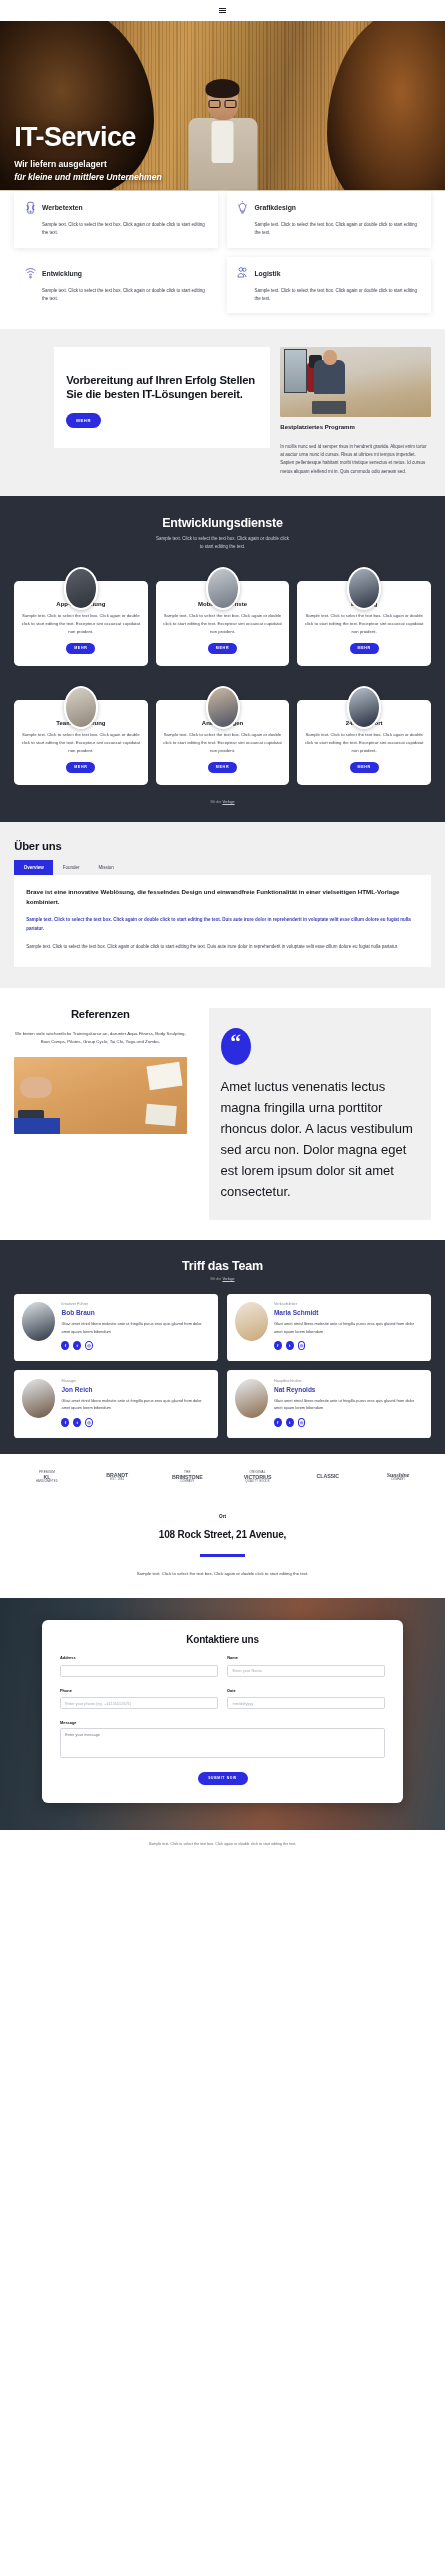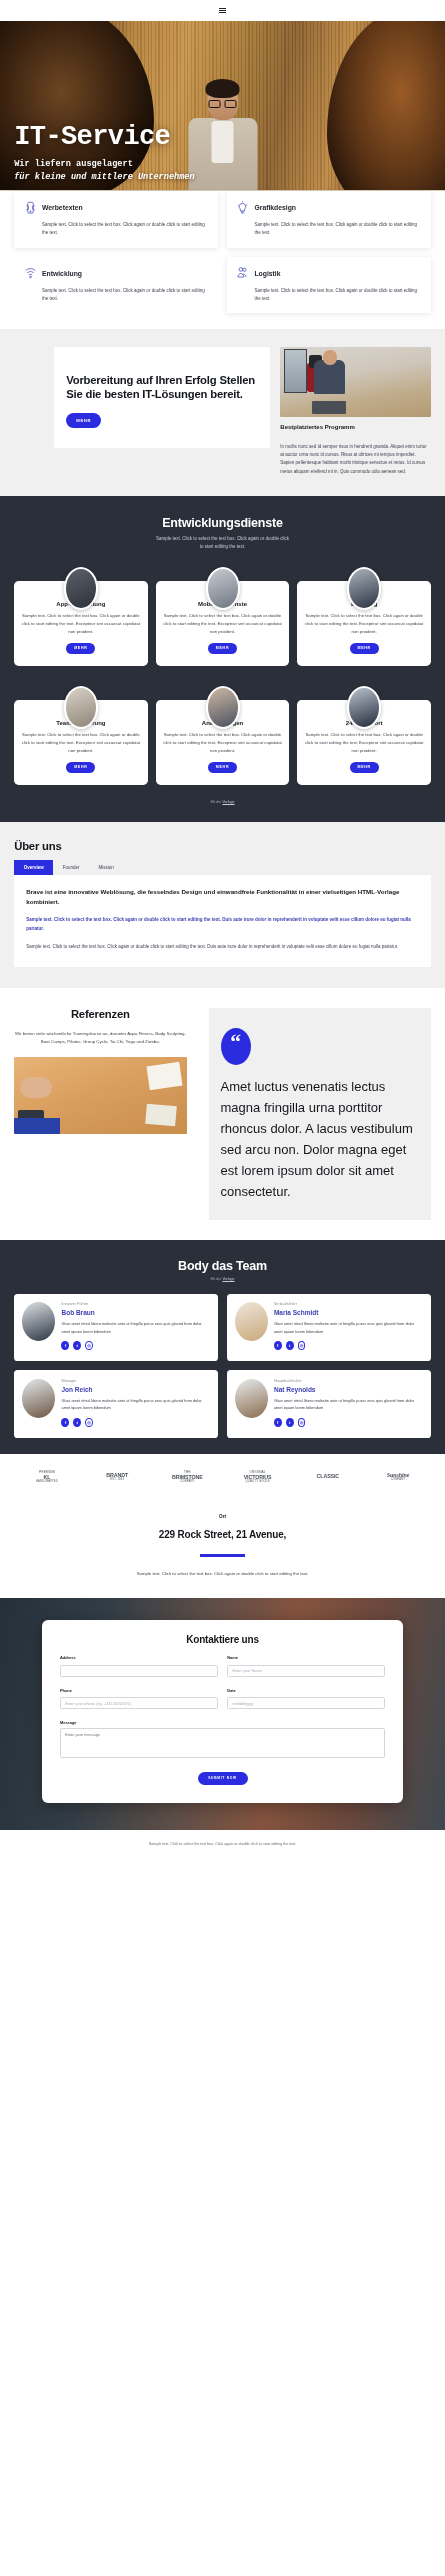--- a/index.html
+++ b/index.html
@@ -17,21 +17,20 @@
     height: 21.4px; background: #fff;
     display: flex; align-items: center; justify-content: center;
   }
   .burger { display: flex; flex-direction: column; gap: 1.2px; cursor: pointer; }
   .burger span { display: block; width: 7.7px; height: 0.9px; background: #1d2129; }
 
   
   .hero {
     position: relative; height: 196px; overflow: hidden;
     background: linear-gradient(100deg,#2a1a0e 0%,#5a3518 14%,#b8843f 28%,#c9954b 40%,#a97b38 52%,#8d6330 62%,#c08a45 74%,#6e4420 86%,#2a1708 100%);
-    font-family: Liberation Mono, monospace;
   }
   .hero .stripes {
     position:absolute; inset:0;
     background: repeating-linear-gradient(90deg, rgba(0,0,0,.20) 0 1.2px, rgba(255,255,255,.08) 1.2px 3.6px);
     opacity:.55;
   }
   .hero .blobL {
     position:absolute; left:-24px; top:-18px; width:178px; height:196px;
     background: radial-gradient(ellipse at 48% 45%, #6d4622 0%, #3a2210 45%, #170d05 75%);
     border-radius: 0 55% 45% 0/0 60% 40% 0;
@@ -389,21 +388,21 @@
         </div>
       </div>
       <div class="t-right">
         <div class="qmark">“</div>
         <div class="quote">Amet luctus venenatis lectus magna fringilla urna porttitor rhoncus dolor. A lacus vestibulum sed arcu non. Dolor magna eget est lorem ipsum dolor sit amet consectetur.</div>
       </div>
     </div>
   </div>
 
   <div class="team">
-    <div class="sec-title">Body das Team</div>
+    <div class="sec-title">Triff das Team</div>
     <div class="madeby" style="margin-top:3.6px">
       <span>Mit der </span><u>Vorlage</u>
     </div>
 
     <div class="trow">
       <div class="tcard">
         <div class="tav" style="background:linear-gradient(160deg,#dfe3e6,#2a3442)"></div>
         <div>
           <div class="trole">kreativer Führer</div>
           <div class="tname">Bob Braun</div>
@@ -489,21 +488,21 @@
     <div class="logo">
       <div class="lt"></div>
       <div class="lm script">Sunshine</div>
       <div class="lb">COMPANY</div>
     </div>
   </div>
 
   <div class="loc">
     <div class="loc-k">Ort</div>
     <div class="loc-a">
-      <div>229 Rock Street, 21 Avenue,</div>
+      <div>108 Rock Street, 21 Avenue,</div>
     </div>
     <div class="loc-bar"></div>
     <div class="loc-p">Sample text. Click to select the text box. Click again or double click to start editing the text.</div>
   </div>
 
   <div class="contact">
     <div class="ov"></div>
     <div class="cform">
       <h3>Kontaktiere uns</h3>
       <div class="crow">

